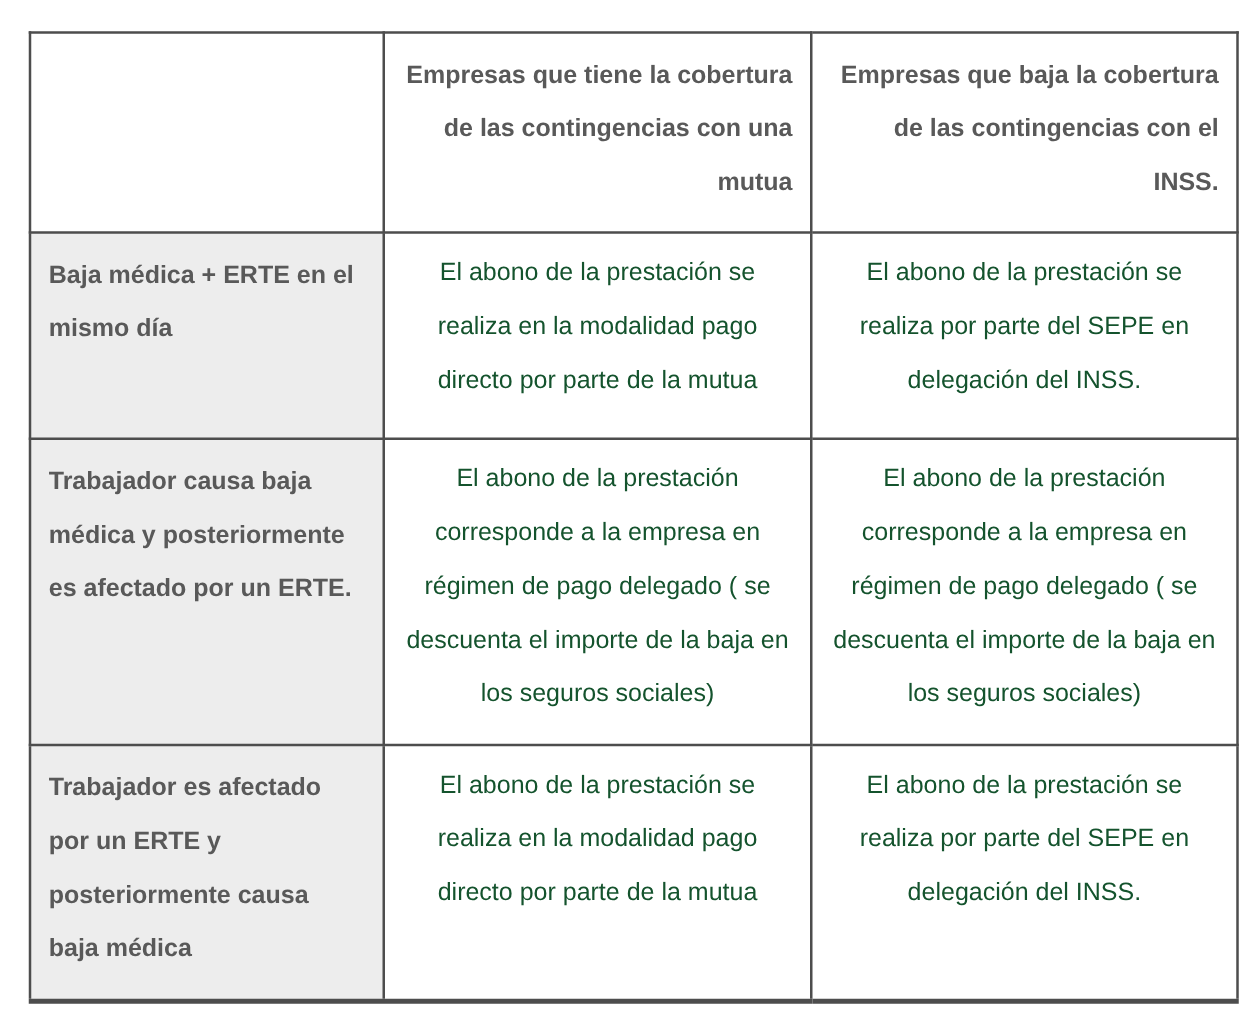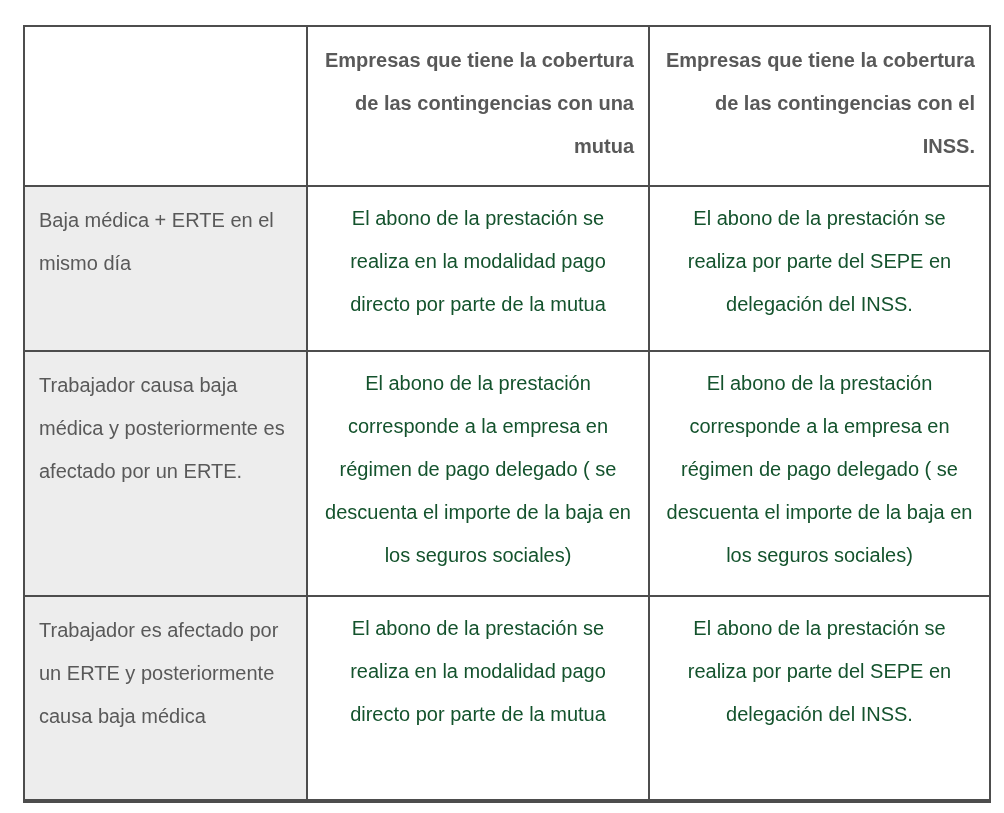--- a/index.html
+++ b/index.html
@@ -48,21 +48,21 @@
     color: #595959;
     text-align: right;
     height: 136px;
     padding-top: 12px;
   }
   table.comparison thead th.corner { background: #ffffff; }
 
   
   table.comparison td.rowhead {
     background: #ededed;
-    font-weight: normal;
+    font-weight: bold;
     color: #595959;
     text-align: left;
     padding-top: 12px;
   }
 
   
   table.comparison tr.r0 td { height: 141px; }
   table.comparison tr.r1 td { height: 221px; }
   table.comparison tr.r2 td { height: 180px; }
 
@@ -77,21 +77,21 @@
   <table class="comparison">
     <colgroup>
       <col class="c0">
         <col class="c1">
         <col class="c2">
     </colgroup>
     <thead>
       <tr>
         <th class="corner"></th>
         <th>Empresas que tiene la cobertura de las contingencias con una mutua</th>
-        <th>Empresas que tiene la cobertura de las contingencias con el INSS.</th>
+        <th>Empresas que baja la cobertura de las contingencias con el INSS.</th>
       </tr>
     </thead>
     <tbody>
       <tr class="r0">
         <td class="rowhead align-left">Baja médica + ERTE en el mismo día</td>
         <td class="align-center">El abono de la prestación se realiza en la modalidad pago directo por parte de la mutua</td>
         <td class="align-left">El abono de la prestación se realiza por parte del SEPE en delegación del INSS.</td>
       </tr>
       <tr class="r1">
         <td class="rowhead align-justify">Trabajador causa baja médica y posteriormente es afectado por un ERTE.</td>

